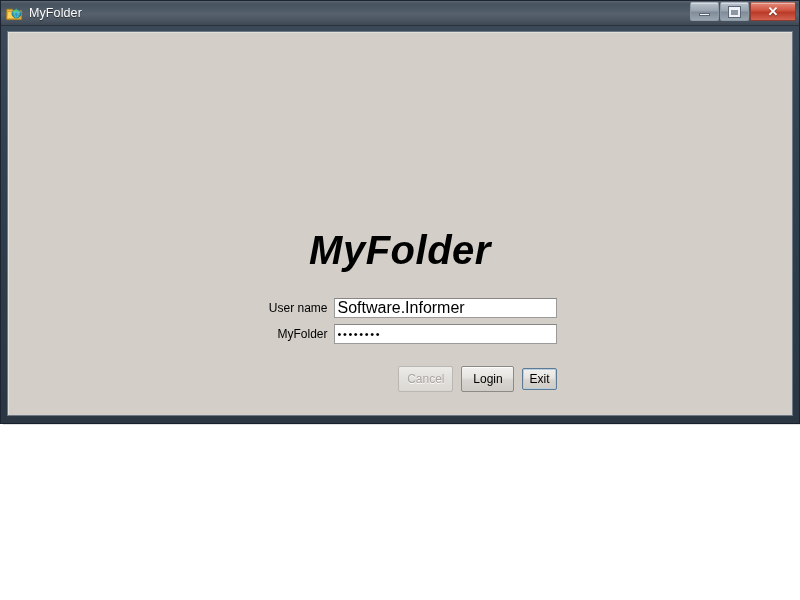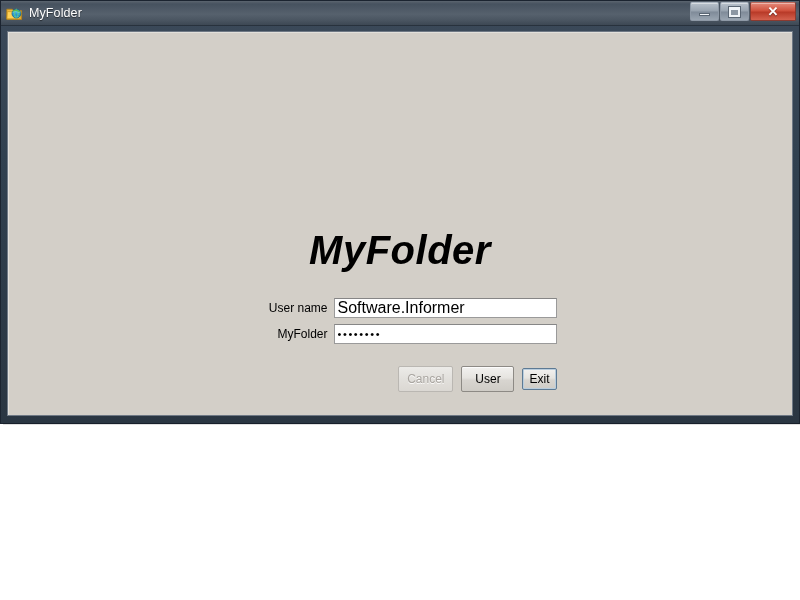--- a/index.html
+++ b/index.html
@@ -313,21 +313,21 @@
           <div class="field-row">
             <span class="field-label">MyFolder</span>
             <input class="field-input pw" type="text" value="••••••••" style="">
           </div>
 
           <div id="button-row">
             <div class="btn disabled">
               <span>Cancel</span>
             </div>
             <div class="btn">
-              <span>User</span>
+              <span>Login</span>
             </div>
             <div class="btn focused">
               <span>Exit</span>
             </div>
           </div>
 
         </div>
       </div>
 
     </div>

